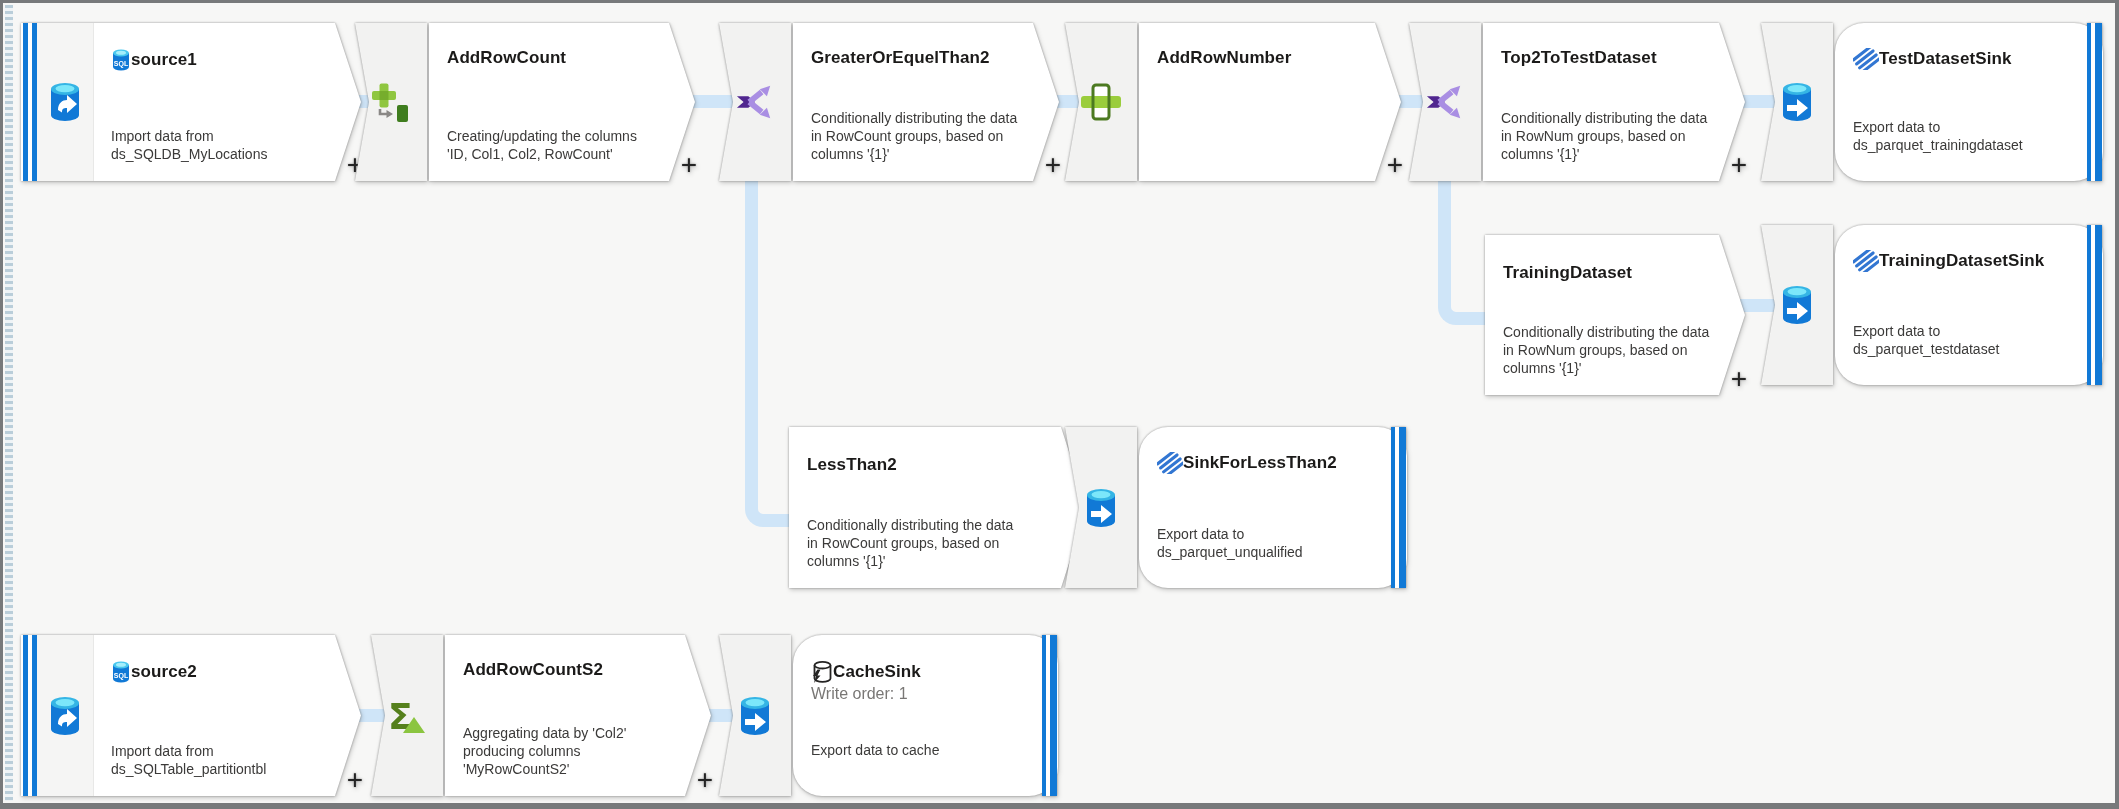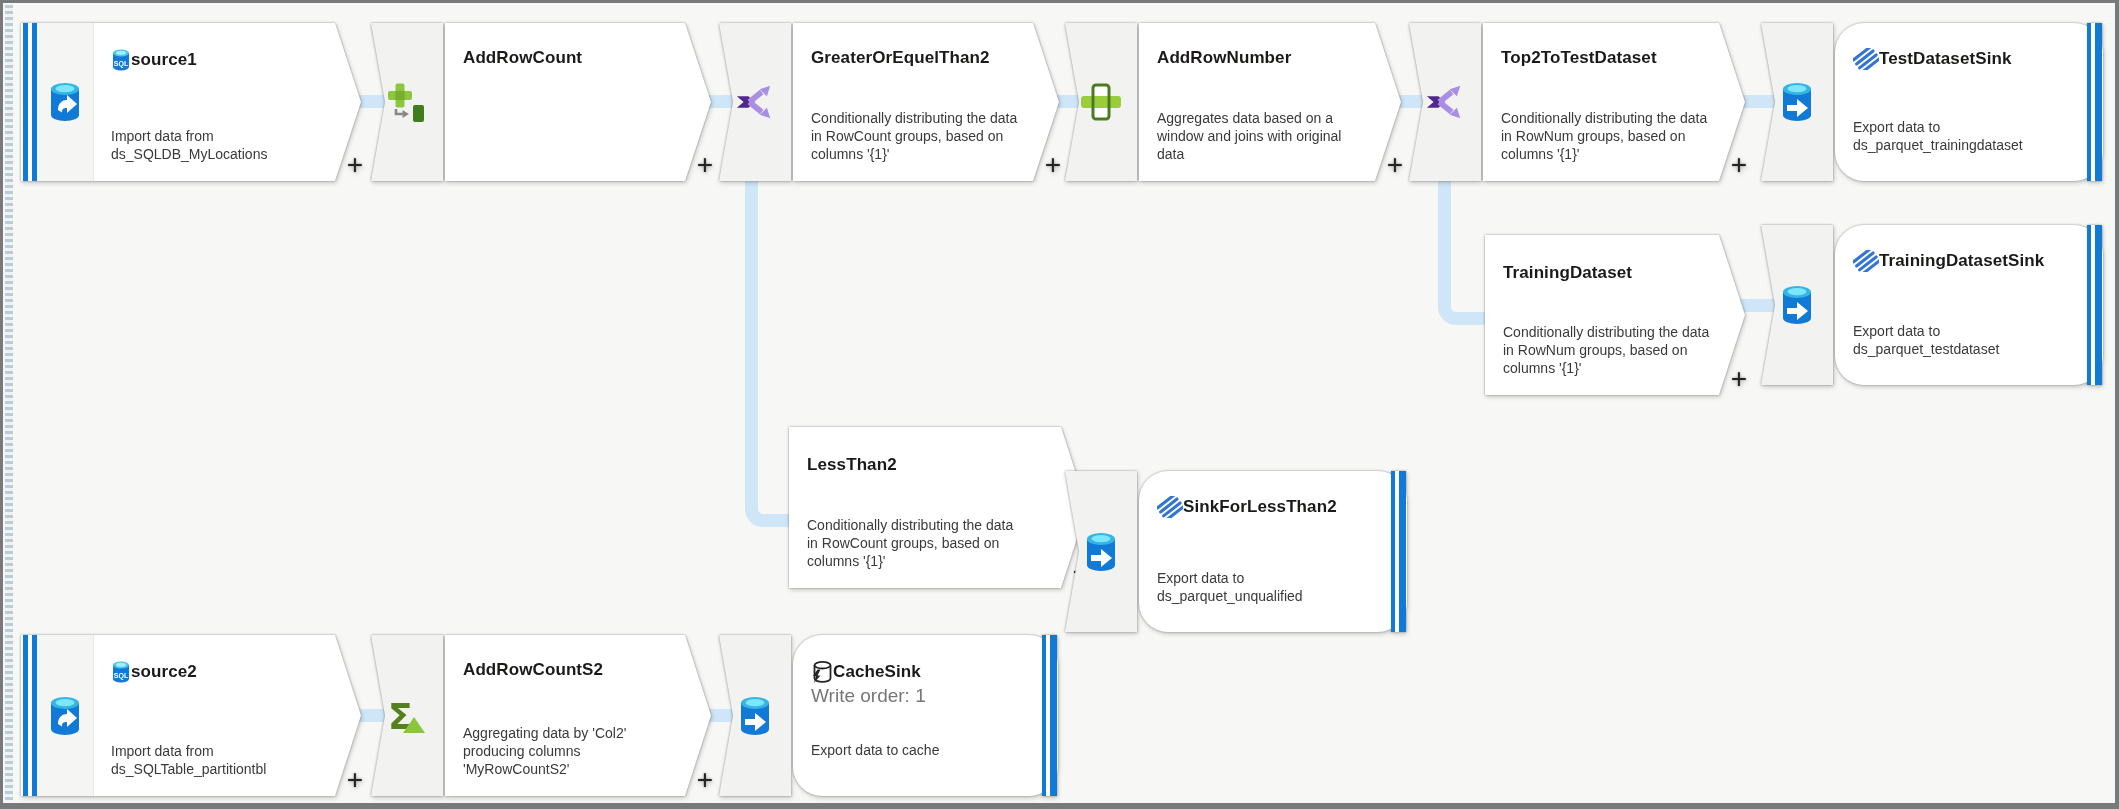--- a/index.html
+++ b/index.html
@@ -26,21 +26,21 @@
     clip-path:polygon(0 0,100% 0,100% 100%,0 100%,14px 50%);
     display:flex;align-items:center;justify-content:center;}
   .tbody{position:absolute;left:74px;right:0;top:0;bottom:0;background:#fff;
     clip-path:polygon(0 0,calc(100% - 26px) 0,100% 50%,calc(100% - 26px) 100%,0 100%);}
   .tbody.noicon{left:0;}
   .sbody{position:absolute;left:74px;right:0;top:0;bottom:0;background:#fff;border-radius:29px;}
   .rbars{position:absolute;right:1px;top:0;bottom:0;width:15px;
     background:linear-gradient(90deg,#1179d6 0 4px,#fff 4px 8px,#1179d6 8px 15px);}
   .trow{position:absolute;left:18px;top:25px;display:flex;align-items:center;
     font-size:17px;font-weight:700;color:#1b1a19;white-space:nowrap;letter-spacing:.1px;}
-  .subtitle{position:absolute;left:18px;top:50px;font-size:19px;color:#797775;text-align:right;}
+  .subtitle{position:absolute;left:18px;top:50px;font-size:16px;color:#797775;text-align:right;}
   .desc{position:absolute;left:18px;bottom:17px;max-width:214px;
     font-size:14px;line-height:1.28;color:#3b3a39;}
   .sbody .desc{bottom:26px;}
   .plus{position:absolute;right:-2px;bottom:2px;z-index:3;font-size:28px;font-weight:400;
     color:#242424;line-height:1;cursor:pointer;user-select:none;}
   .badge{display:inline-flex;flex:none;}
   svg{display:block;}
 </style>
 </head>
 <body>
@@ -82,35 +82,36 @@
             </svg>
           </span>
           <span>source1</span>
         </div>
         <div class="desc">Import data from ds_SQLDB_MyLocations</div>
       </div>
     </div>
     <span class="plus">+</span>
   </div>
 
-  <div class="node" style="left:368px;top:20px;width:340px;height:158px;">
+  <div class="node" style="left:352px;top:20px;width:340px;height:158px;">
     <div class="chip">
       <svg width="40" height="40" viewBox="0 0 40 40">
         <rect x="1" y="9" width="24" height="9" rx="2" fill="#8fc63f"></rect>
         <rect x="8.5" y="1.5" width="9" height="24" rx="2" fill="#8fc63f"></rect>
         <rect x="8.5" y="9" width="9" height="9" fill="#76ad2c"></rect>
         <path d="M9 27 v5 h8" stroke="#8a8886" stroke-width="2.6" fill="none"></path>
         <path d="M15.5 28 l6.5 4 -6.5 4 z" fill="#8a8886"></path>
         <rect x="26" y="23" width="11" height="17" rx="2" fill="#3f7d1e"></rect>
       </svg>
     </div>
     <div class="tbody">
       <div class="trow">
           <span>AddRowCount</span>
         </div>
+      <div class="desc">Creating/updating the columns 'ID, Col1, Col2, RowCount'</div>
     </div>
     <span class="plus">+</span>
   </div>
 
   <div class="node" style="left:716px;top:20px;width:340px;height:158px;">
     <div class="chip">
       <svg width="40" height="38" viewBox="0 0 42 38">
         <path d="M2 13 h12 l7 6 -7 6 H2 l7 -6 z" fill="#50268f"></path>
         <path d="M15 19 L28 8.5" stroke="#a98ee3" stroke-width="6"></path>
         <path d="M15 19 L28 29.5" stroke="#a98ee3" stroke-width="6"></path>
@@ -132,21 +133,20 @@
       <svg width="40" height="40" viewBox="0 0 40 40">
         <rect x="12" y="3" width="16" height="34" rx="3" fill="#ffffff"></rect>
         <rect x="0" y="14" width="40" height="12" rx="3" fill="#9acd3c"></rect>
         <rect x="12" y="3" width="16" height="34" rx="3" fill="none" stroke="#4c7a21" stroke-width="3"></rect>
       </svg>
     </div>
     <div class="tbody">
       <div class="trow">
           <span>AddRowNumber</span>
         </div>
-      <div class="desc">Aggregates data based on a window and joins with original data</div>
     </div>
     <span class="plus">+</span>
   </div>
 
   <div class="node" style="left:1406px;top:20px;width:336px;height:158px;">
     <div class="chip">
       <svg width="40" height="38" viewBox="0 0 42 38">
         <path d="M2 13 h12 l7 6 -7 6 H2 l7 -6 z" fill="#50268f"></path>
         <path d="M15 19 L28 8.5" stroke="#a98ee3" stroke-width="6"></path>
         <path d="M15 19 L28 29.5" stroke="#a98ee3" stroke-width="6"></path>
@@ -232,21 +232,21 @@
   <div class="node" style="left:786px;top:424px;width:270px;height:161px;padding-left:28px;">
     <div class="tbody noicon">
       <div class="trow" style="top:28px;">
           <span>LessThan2</span>
         </div>
       <div class="desc">Conditionally distributing the data in RowCount groups, based on columns '{1}'</div>
     </div>
     <span class="plus">+</span>
   </div>
 
-  <div class="node" style="left:1062px;top:424px;width:342px;height:161px;margin-top:44px;">
+  <div class="node" style="left:1062px;top:424px;width:342px;height:161px;">
     <div class="chip">
       <svg width="38" height="42" viewBox="0 0 36 42">
         <path d="M4 8 v26 a14 6 0 0 0 28 0 V8 z" fill="#1179d6"></path>
         <ellipse cx="18" cy="8" rx="14" ry="6" fill="#35b5e5"></ellipse>
         <ellipse cx="18" cy="7.6" rx="9.5" ry="3.6" fill="#7ce7fa"></ellipse>
         <path d="M8 24 h10 v-6 l11 9 -11 9 v-6 H8 z" fill="#fff"></path>
       </svg>
     </div>
     <div class="sbody">
       <div class="rbars"></div>

